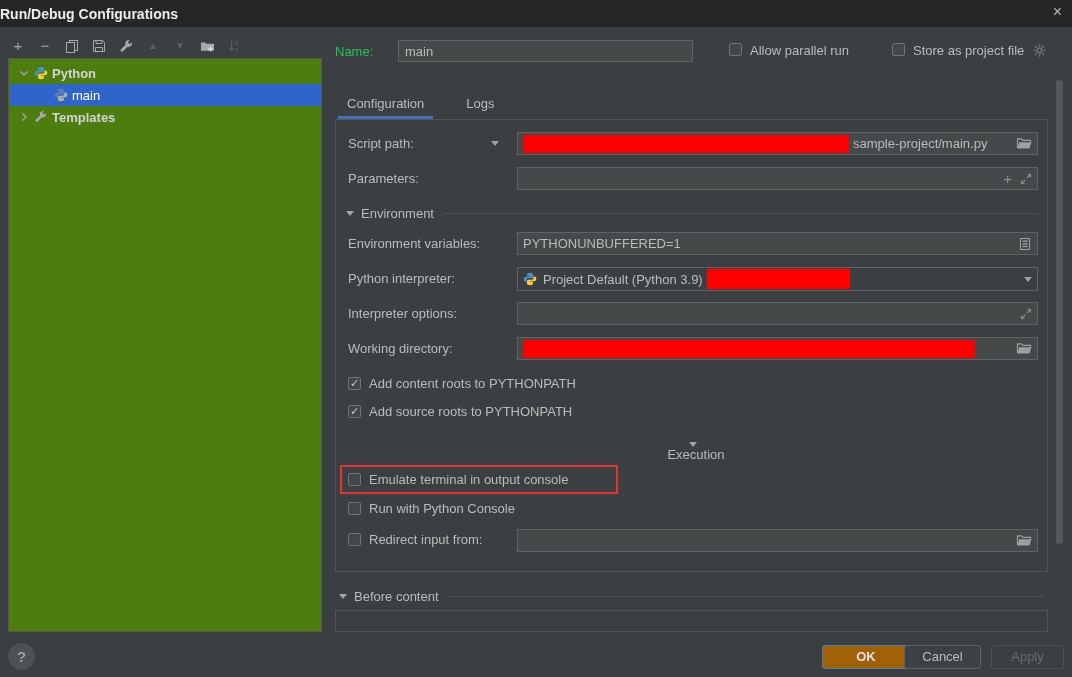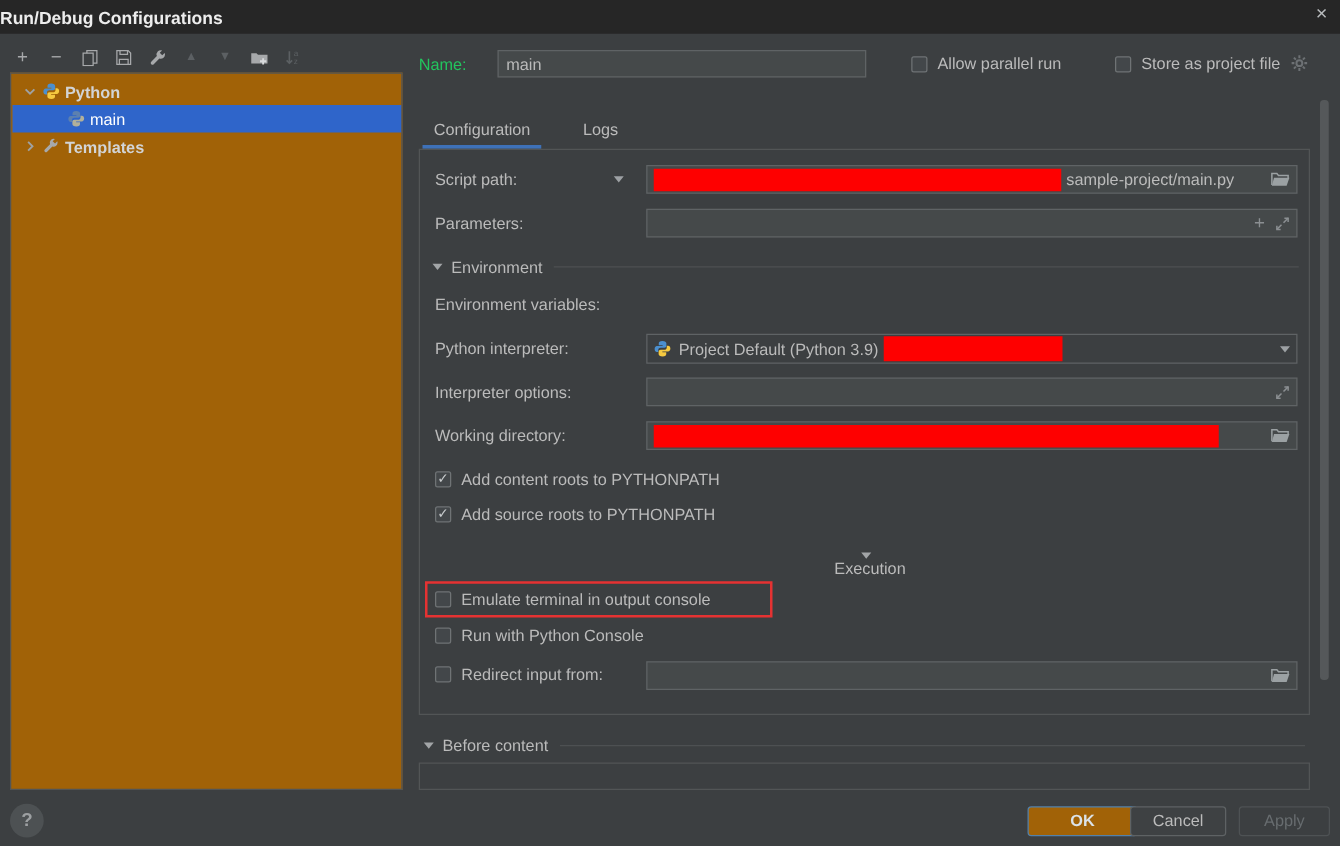--- a/index.html
+++ b/index.html
@@ -14,32 +14,32 @@
   .titlebar{left:0;top:0;width:1072px;height:27px;background:#262626;display:flex;align-items:center;justify-content:flex-start;}
   .titlebar .title{color:#ededed;font-size:14px;font-weight:bold;}
   .titlebar .close{position:absolute;right:10px;top:4px;color:#b9bcbe;font-size:16px;line-height:16px;cursor:default;}
   
   .toolbar{left:10px;top:35px;height:22px;display:flex;align-items:center;gap:11px;}
   .tbtn{width:16px;height:16px;display:flex;align-items:center;justify-content:center;}
   .glyph{color:#a7a9ab;font-size:15px;line-height:14px;}
   .glyph.small{font-size:10px;}
   .disabled .glyph{color:#5c6063;}
   
-  .sidebar{left:8px;top:58px;width:314px;height:574px;border:1px solid #525556;box-sizing:border-box;background:#a16207;}
+  .sidebar{left:8px;top:58px;width:314px;height:574px;border:1px solid #525556;box-sizing:border-box;background:#4d7c0f;}
   .tree-row{position:absolute;left:1px;width:310px;height:22px;display:flex;align-items:center;color:#c9cbcd;font-size:13px;}
   .tree-row .lbl{font-weight:bold;color:#d2d4d6;}
   .tree-row.selected{background:#2f65ca;width:311px;}
   .tree-row.selected .lbl{color:#ffffff;font-weight:normal;}
   .tree-ic{display:inline-flex;width:14px;height:14px;margin-right:4px;}
   .chev{display:inline-flex;width:12px;height:12px;margin:0 4px 0 8px;}
   .faded{filter:grayscale(55%);opacity:.75;}
   
   .name-label{left:335px;top:44px;color:#22c55e;font-size:13px;}
   .name-input{left:398px;top:40px;width:295px;height:22px;box-sizing:border-box;background:#45494a;border:1px solid #5f6365;color:#bbbbbb;font-size:13px;padding:0 6px;font-family:"Liberation Sans",sans-serif;outline:none;}
-  .hdr-check{display:flex;align-items:flex-end;gap:8px;color:#bbbbbb;font-size:13px;}
+  .hdr-check{display:flex;align-items:flex-start;gap:8px;color:#bbbbbb;font-size:13px;}
   
   .cb{width:13px;height:13px;flex:0 0 13px;background:#43474a;border:1px solid #6f7375;border-radius:2px;display:inline-flex;align-items:center;justify-content:center;color:#c8cbcd;font-size:11px;line-height:1;box-sizing:border-box;}
   
   .tabs{left:338px;top:91px;display:flex;gap:24px;height:28px;}
   .tab{padding:0 9px;font-size:13px;color:#bbbbbb;line-height:26px;height:28px;box-sizing:border-box;}
   .tab.active{border-bottom:3px solid #3e71b8;}
   
   .panel{left:335px;top:119px;width:713px;height:453px;border:1px solid #525556;box-sizing:border-box;}
   .row-label{position:absolute;left:12px;color:#bbbbbb;font-size:13px;line-height:23px;}
   .field{position:absolute;left:181px;width:521px;height:23px;box-sizing:border-box;background:#45494a;border:1px solid #5f6365;display:flex;align-items:center;padding:0 5px;color:#bbbbbb;font-size:13px;gap:4px;}
@@ -217,20 +217,29 @@
       </span>
     </div>
 
     <div class="section" style="top:86px;">
       <span class="tri-down"></span>
       <span class="txt">Environment</span>
       <span class="hline"></span>
     </div>
 
     <span class="row-label" style="top:112px;">Environment variables:</span>
+    <div class="field" style="top:112px;">
+      <span>PYTHONUNBUFFERED=1</span>
+      <span class="push-right">
+        <svg width="14" height="14" viewBox="0 0 14 14" fill="none" stroke="#9ba1a3">
+            <rect x="2.5" y="1.5" width="9" height="11"></rect>
+            <path d="M4.5 4.2h5M4.5 6.8h5M4.5 9.4h5" stroke-width="1.2"></path>
+          </svg>
+      </span>
+    </div>
 
     <span class="row-label" style="top:147px;">Python interpreter:</span>
     <div class="field combo" style="top:147px;height:24px;">
       <span class="tree-ic" style="margin-right:2px;">
           <svg width="14" height="14" viewBox="0 0 14 14">
             <path fill="#4b8fce" d="M6.9.8C4.8.8 4 1.7 4 2.8v1.4h3.1v.6H2.6C1.4 4.8.7 5.9.7 7.2c0 1.3.6 2.3 1.9 2.3h1V7.9c0-1 .9-1.7 1.9-1.7h3c.9 0 1.6-.7 1.6-1.6V2.8C10.1 1.6 9 .8 6.9.8z"></path>
             <path fill="#f5c940" d="M7.1 13.2c2.1 0 2.9-.9 2.9-2V9.8H6.9v-.6h4.5c1.2 0 1.9-1.1 1.9-2.4 0-1.3-.6-2.3-1.9-2.3h-1v1.6c0 1-.9 1.7-1.9 1.7h-3c-.9 0-1.6.7-1.6 1.6v1.8c0 1.2 1.1 2 3.2 2z"></path>
           </svg>
         </span>
       <span>Project Default (Python 3.9)</span>

